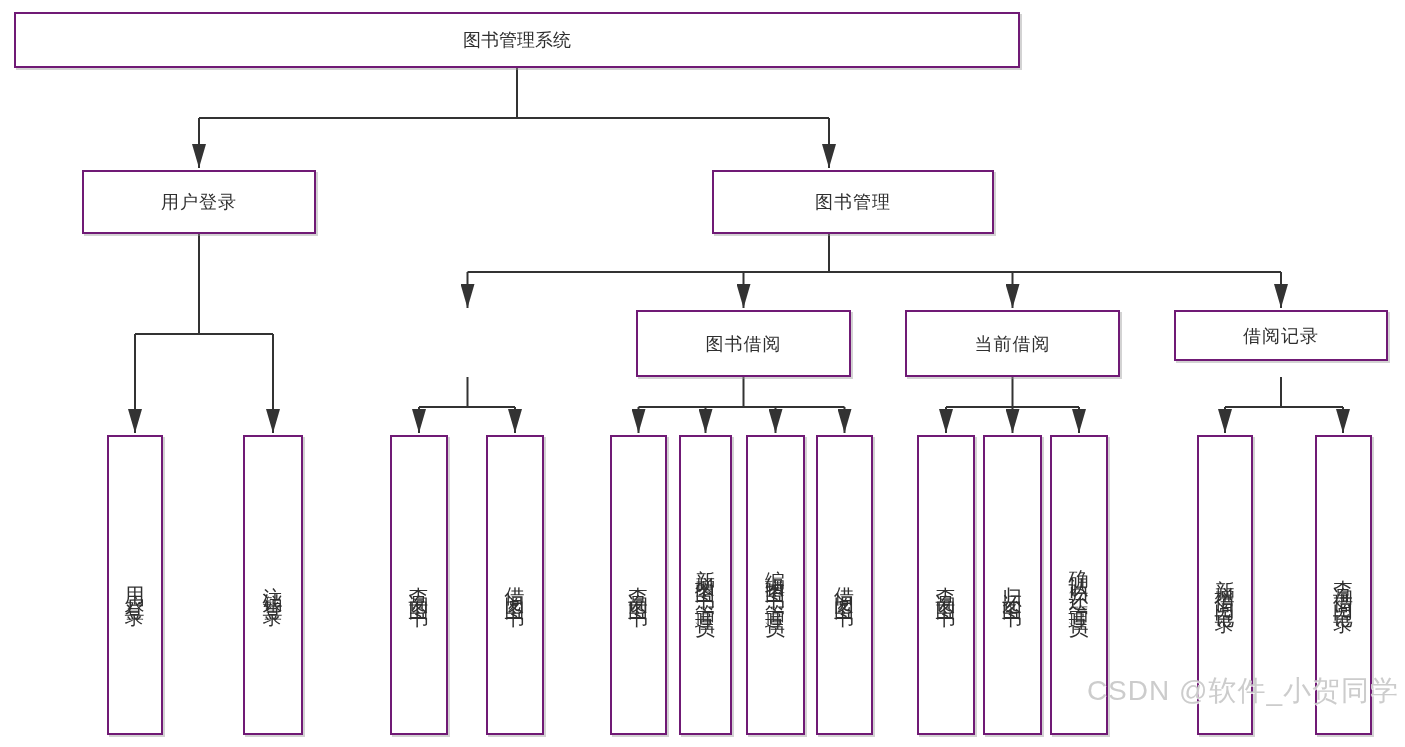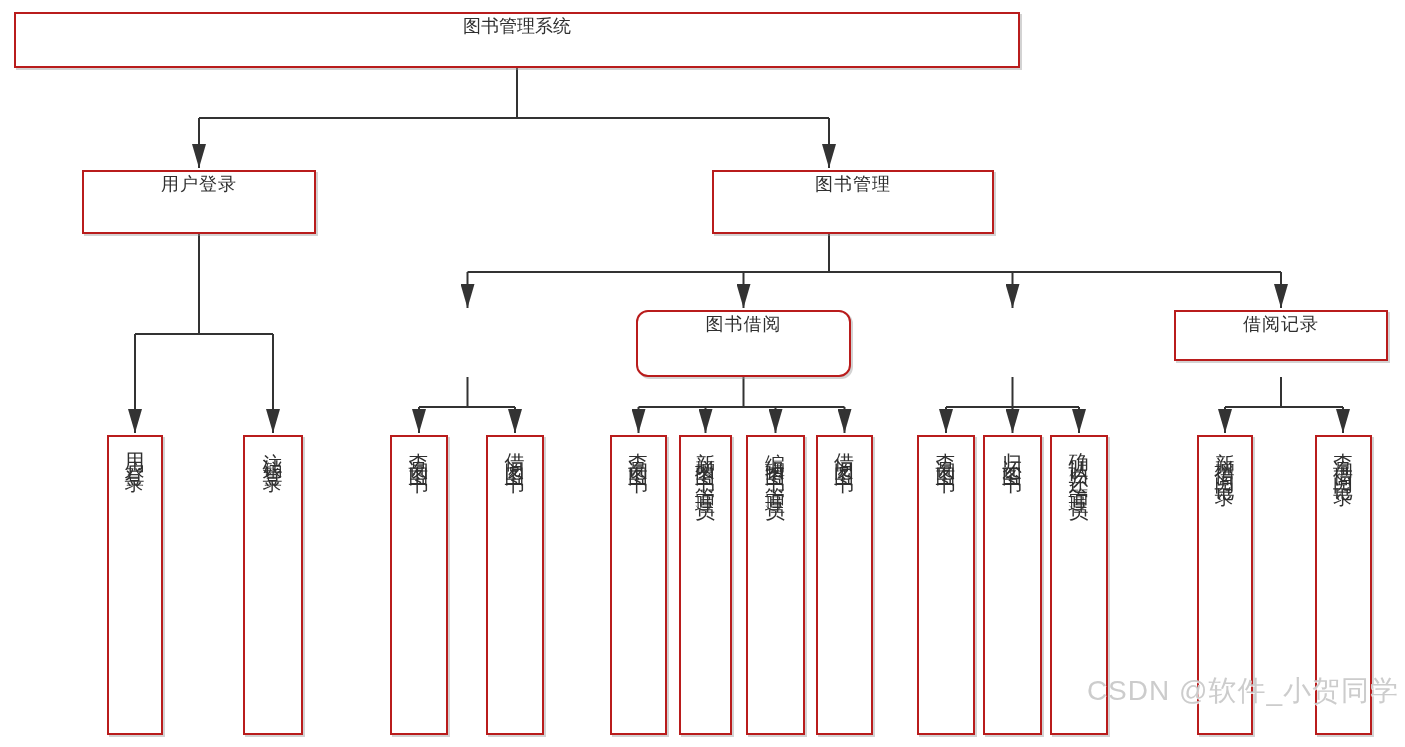--- a/index.html
+++ b/index.html
@@ -8,23 +8,23 @@
     width:1405px;height:747px;
     background:#ffffff;
     font-family:"Liberation Sans", sans-serif;
     overflow:hidden;
   }
   svg.wires{position:absolute;left:0;top:0;z-index:1;}
   .box{
     position:absolute;
     box-sizing:border-box;
     background:#ffffff;
-    border:2px solid #b91c1c;
+    border:2px solid #701a75;
     box-shadow:2px 2px 0 rgba(150,150,150,.42);
-    display:flex;align-items:flex-start;justify-content:center;
+    display:flex;align-items:center;justify-content:center;
     color:#2f2f2f;
     z-index:2;
   }
   .hbox{font-size:18px;letter-spacing:1px;}
   .root{font-size:18px;}
   .leaf span{
     writing-mode:vertical-rl;
     text-orientation:mixed;
     font-size:20px;
     letter-spacing:7px;
@@ -101,22 +101,25 @@
     <span>图书管理系统</span>
   </div>
 
   <div class="box hbox" style="left:82px;top:170px;width:234px;height:64px;">
     <span>用户登录</span>
   </div>
   <div class="box hbox" style="left:712px;top:170px;width:282px;height:64px;">
     <span>图书管理</span>
   </div>
 
-  <div class="box hbox" style="left:636px;top:310px;width:215px;height:67px;border-radius:12px;">
+  <div class="box hbox" style="left:636px;top:310px;width:215px;height:67px;">
     <span>图书借阅</span>
+  </div>
+  <div class="box hbox" style="left:905px;top:310px;width:215px;height:67px;">
+    <span>当前借阅</span>
   </div>
   <div class="box hbox" style="left:1174px;top:310px;width:214px;height:51px;">
     <span>借阅记录</span>
   </div>
 
   <div class="box leaf" style="left:107px;top:435px;width:56px;height:300px;">
     <span>用户登录</span>
   </div>
   <div class="box leaf" style="left:243px;top:435px;width:60px;height:300px;">
     <span>注销登录</span>

